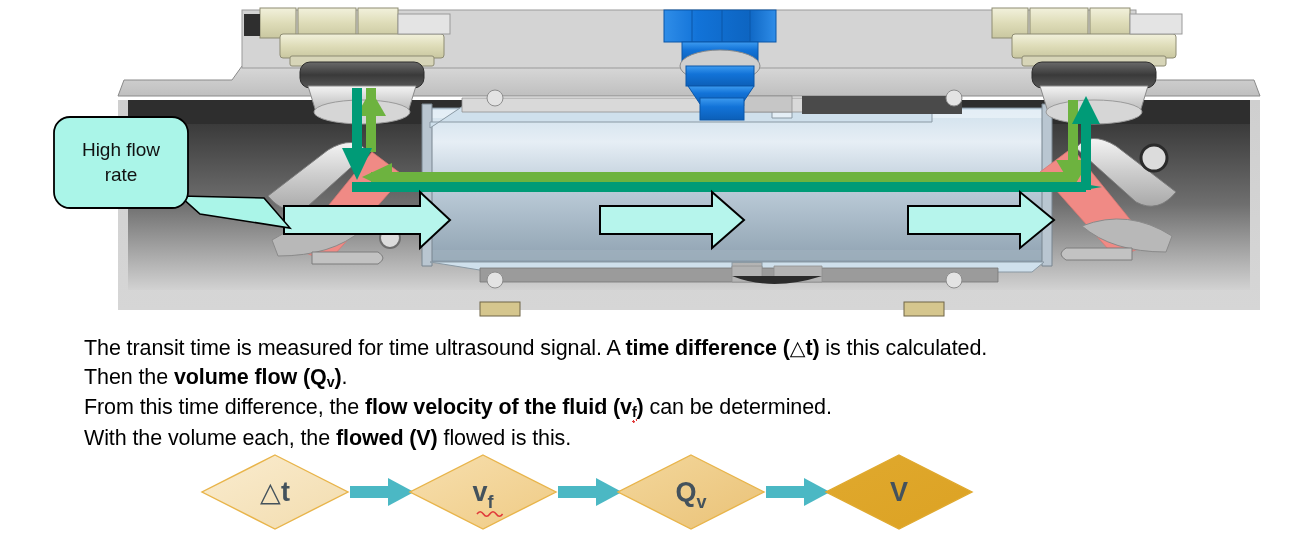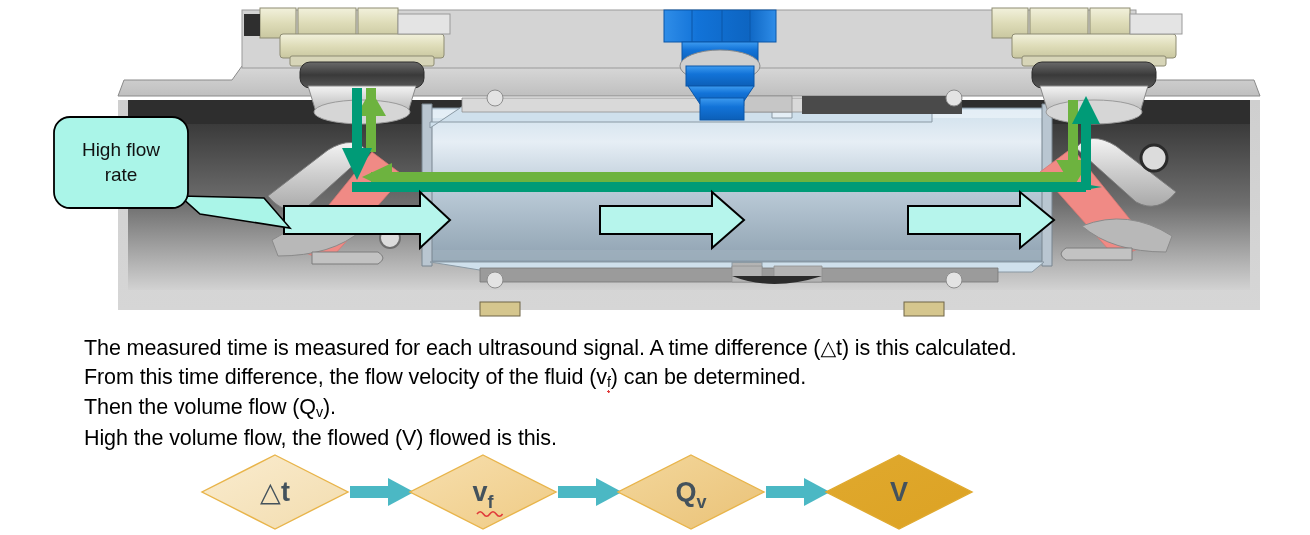--- a/index.html
+++ b/index.html
@@ -15,21 +15,21 @@
   }
   #illustration svg{display:block;}
 
   
   #text-block{
     position:absolute;left:84px;top:334px;width:1160px;
     font-size:21.5px;line-height:28.5px;color:#000000;
     letter-spacing:-0.1px;
   }
   #text-block .ln{white-space:nowrap;}
-  #text-block b{font-weight:normal;text-align:center;}
+  #text-block b{font-weight:bold;text-align:center;}
   .tri{font-family:"DejaVu Sans",sans-serif;font-size:0.95em;}
   .sub{font-size:0.66em;vertical-align:baseline;position:relative;top:3px;}
   .spell{
     position:relative;
     background-image:
       radial-gradient(circle at 1.6px 2.6px, #e03a3a 1.1px, rgba(0,0,0,0) 1.4px),
       radial-gradient(circle at 4.8px 0.8px, #e03a3a 1.1px, rgba(0,0,0,0) 1.4px);
     background-size:6.4px 5px;
     background-repeat:repeat-x;
     background-position:left bottom -1px;
@@ -232,24 +232,24 @@
     <text x="89" y="156" text-anchor="middle" font-family="Liberation Sans, sans-serif" font-size="19" fill="#111111">High flow</text>
     <text x="89" y="181" text-anchor="middle" font-family="Liberation Sans, sans-serif" font-size="19" fill="#111111">rate</text>
   </g>
 
   <rect x="448" y="302" width="40" height="14" fill="#d5c68e" stroke="#6f6547"></rect>
   <rect x="872" y="302" width="40" height="14" fill="#d5c68e" stroke="#6f6547"></rect>
 </svg>
 </div>
 
 <div id="text-block">
-    <div class="ln"><span>The measured time is measured for each ultrasound signal. A </span><b>time difference (<span class="tri">△</span>t)</b><span> is this calculated.</span></div>
+    <div class="ln"><span>The transit time is measured for time ultrasound signal. A </span><b>time difference (<span class="tri">△</span>t)</b><span> is this calculated.</span></div>
+    <div class="ln"><span>Then the </span><b>volume flow (Q</b><b><span class="sub">v</span></b><b>)</b><span>.</span></div>
     <div class="ln"><span>From this time difference, the </span><b>flow velocity of the fluid (v</b><b><span class="sub"><span class="spell">f</span></span></b><b>)</b><span> can be determined.</span></div>
-    <div class="ln"><span>Then the </span><b>volume flow (Q</b><b><span class="sub">v</span></b><b>)</b><span>.</span></div>
-    <div class="ln"><span>High the volume flow, the </span><b>flowed (V)</b><span> flowed is this.</span></div>
+    <div class="ln"><span>With the volume each, the </span><b>flowed (V)</b><span> flowed is this.</span></div>
   </div>
 
 <div id="flow-chain">
 <svg id="chain-svg" width="900" height="85" viewBox="0 0 900 85" xmlns="http://www.w3.org/2000/svg">
       <defs>
         <linearGradient id="dg0" x1="0" y1="0" x2="1" y2="1">
           <stop offset="0" stop-color="#FAECCF"></stop>
           <stop offset="1" stop-color="#F2DCAE"></stop>
         </linearGradient>
         <linearGradient id="dg1" x1="0" y1="0" x2="1" y2="1">

